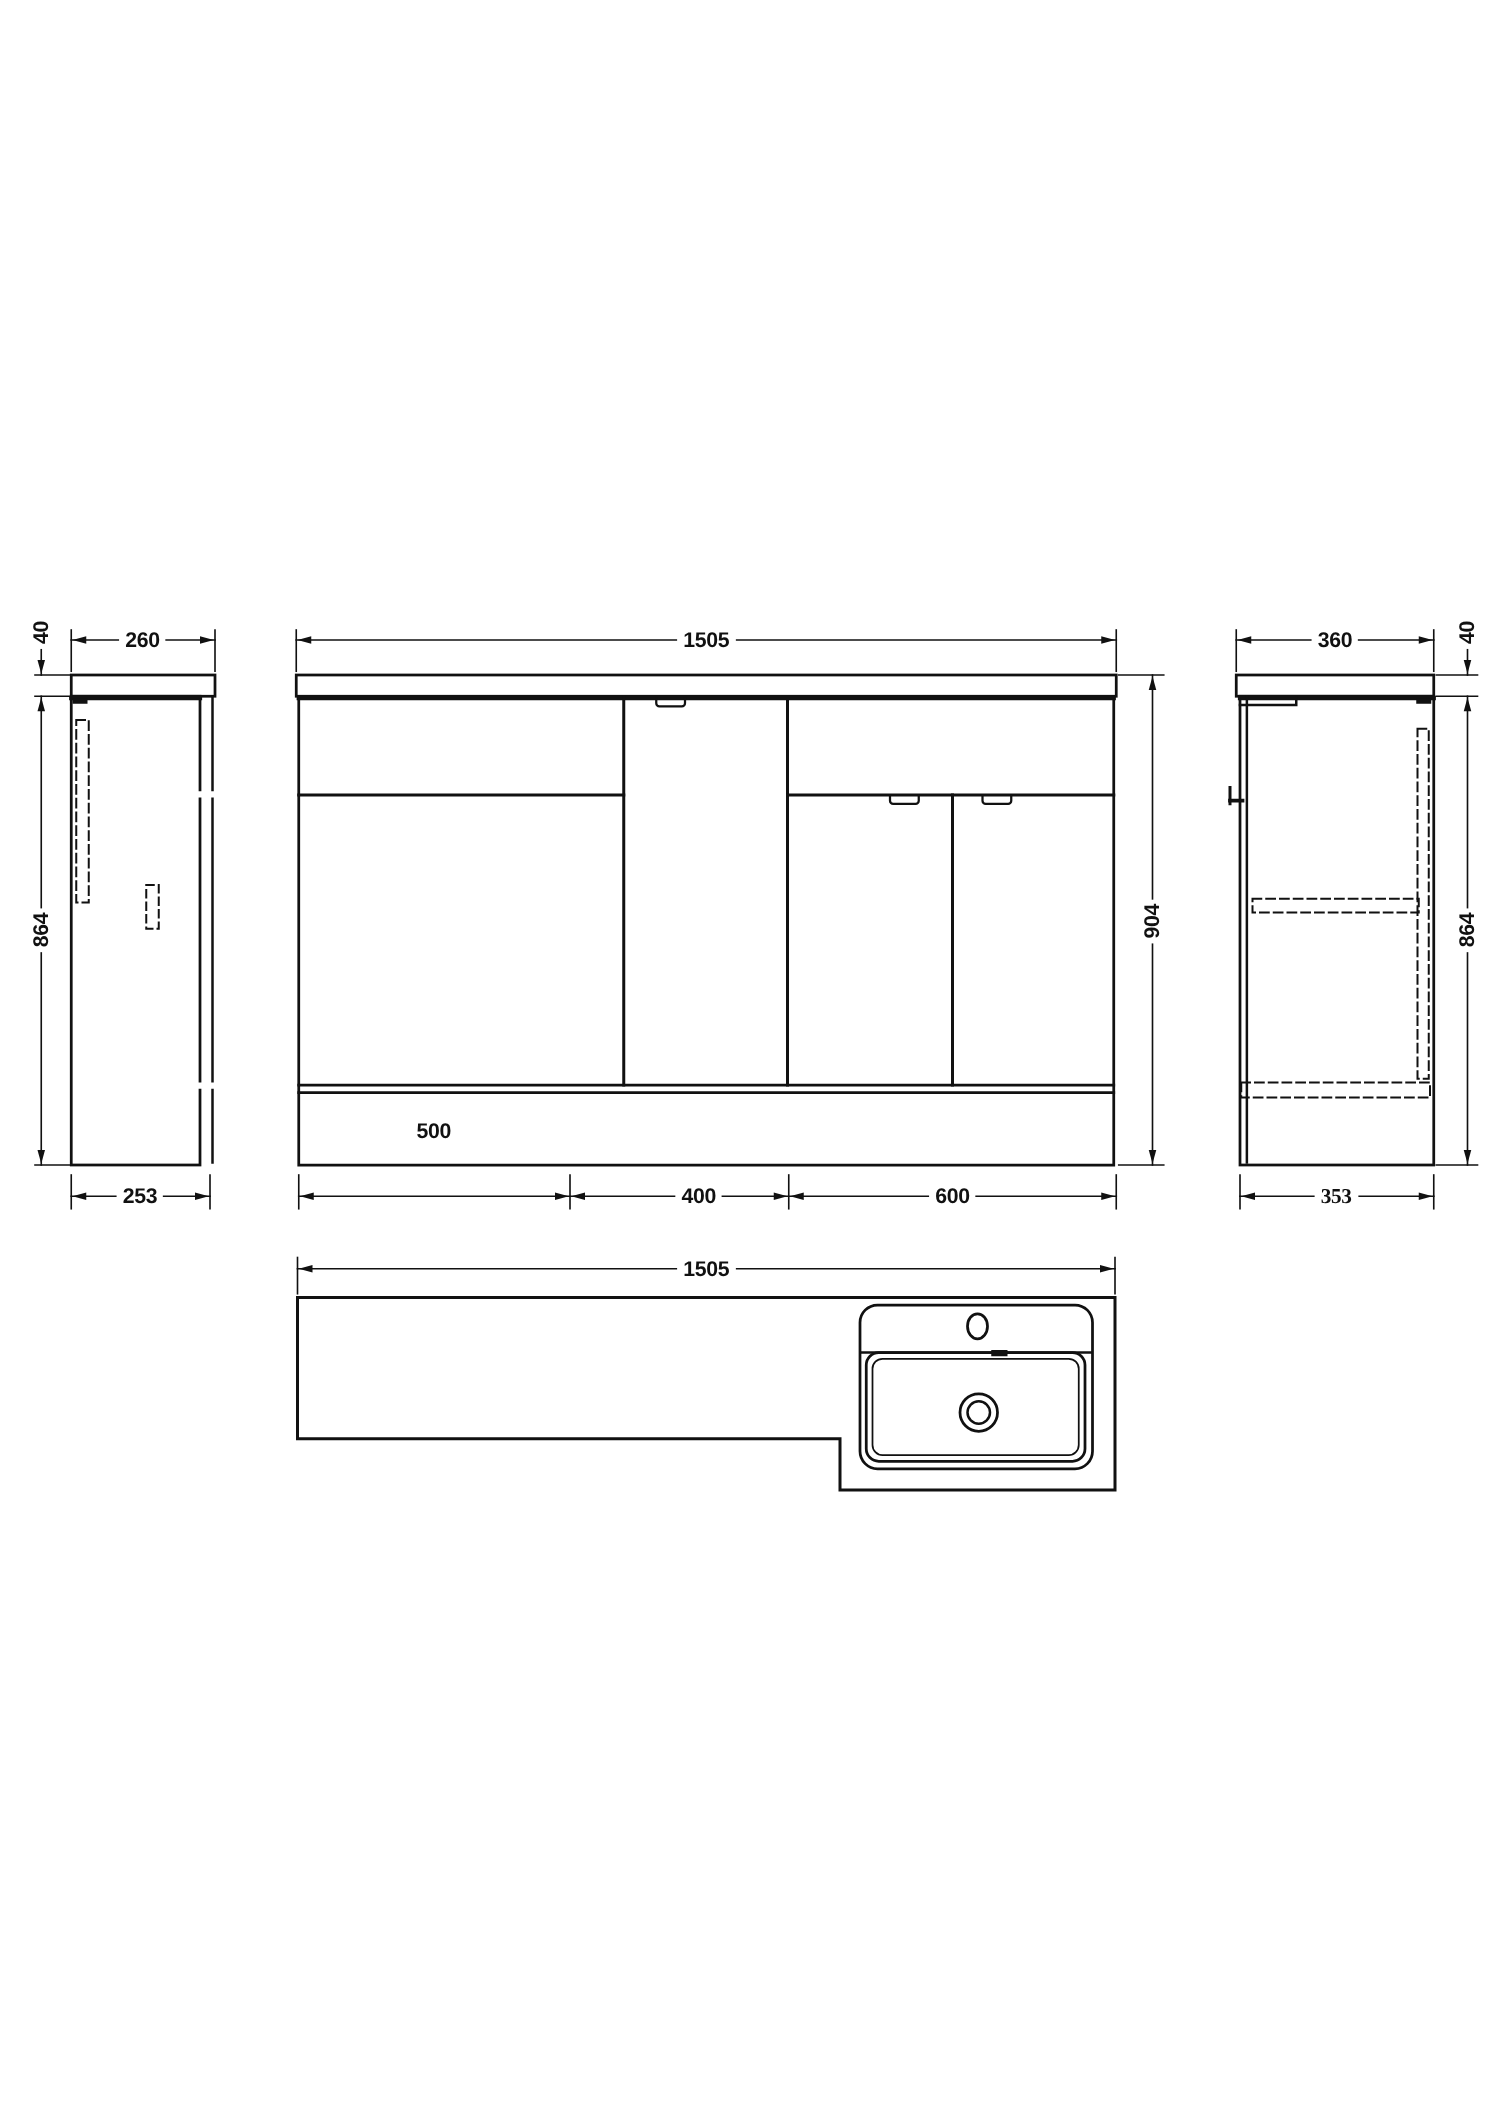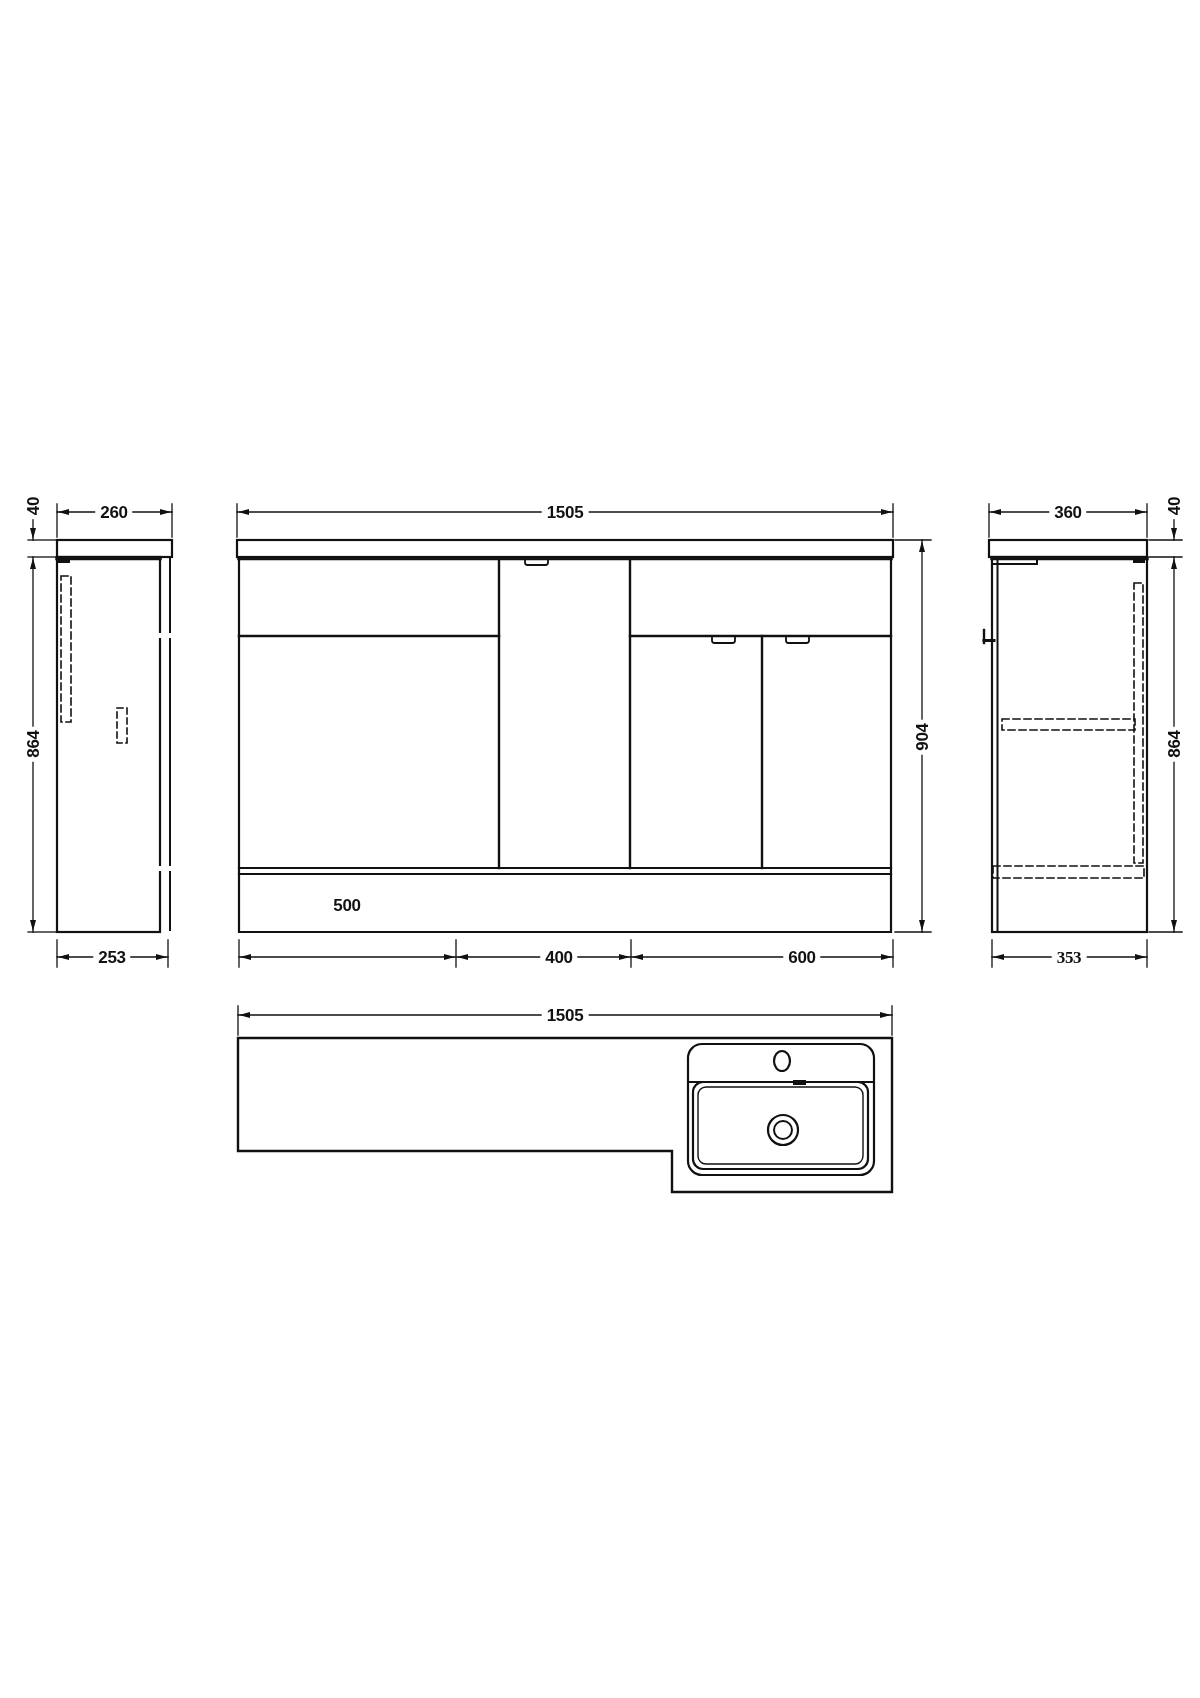--- a/index.html
+++ b/index.html
@@ -158,21 +158,21 @@
 
 <div class="dim-label" style="left:114px;top:512px;">260</div>
 <div class="dim-label rot" style="left:33px;top:506px;">40</div>
 <div class="dim-label rot" style="left:33px;top:744px;">864</div>
 <div class="dim-label" style="left:112px;top:957px;">253</div>
 
 <div class="dim-label" style="left:565px;top:512px;">1505</div>
 <div class="dim-label rot" style="left:922px;top:737px;">904</div>
 <div class="dim-label" style="left:347px;top:905px;">500</div>
 <div class="dim-label" style="left:543px;top:957px;margin-left:16px;">400</div>
-<div class="dim-label" style="left:802px;top:957px;">600</div>
+<div class="dim-label" style="left:762px;top:957px;">600</div>
 
 <div class="dim-label" style="left:1068px;top:512px;">360</div>
 <div class="dim-label rot" style="left:1174px;top:506px;">40</div>
 <div class="dim-label rot" style="left:1174px;top:744px;">864</div>
 <div class="dim-label" style="left:1069px;top:957px;font-family:Liberation Serif, serif;">353</div>
 
 <div class="dim-label" style="left:565px;top:1015px;">1505</div>
 
 </div>
 

